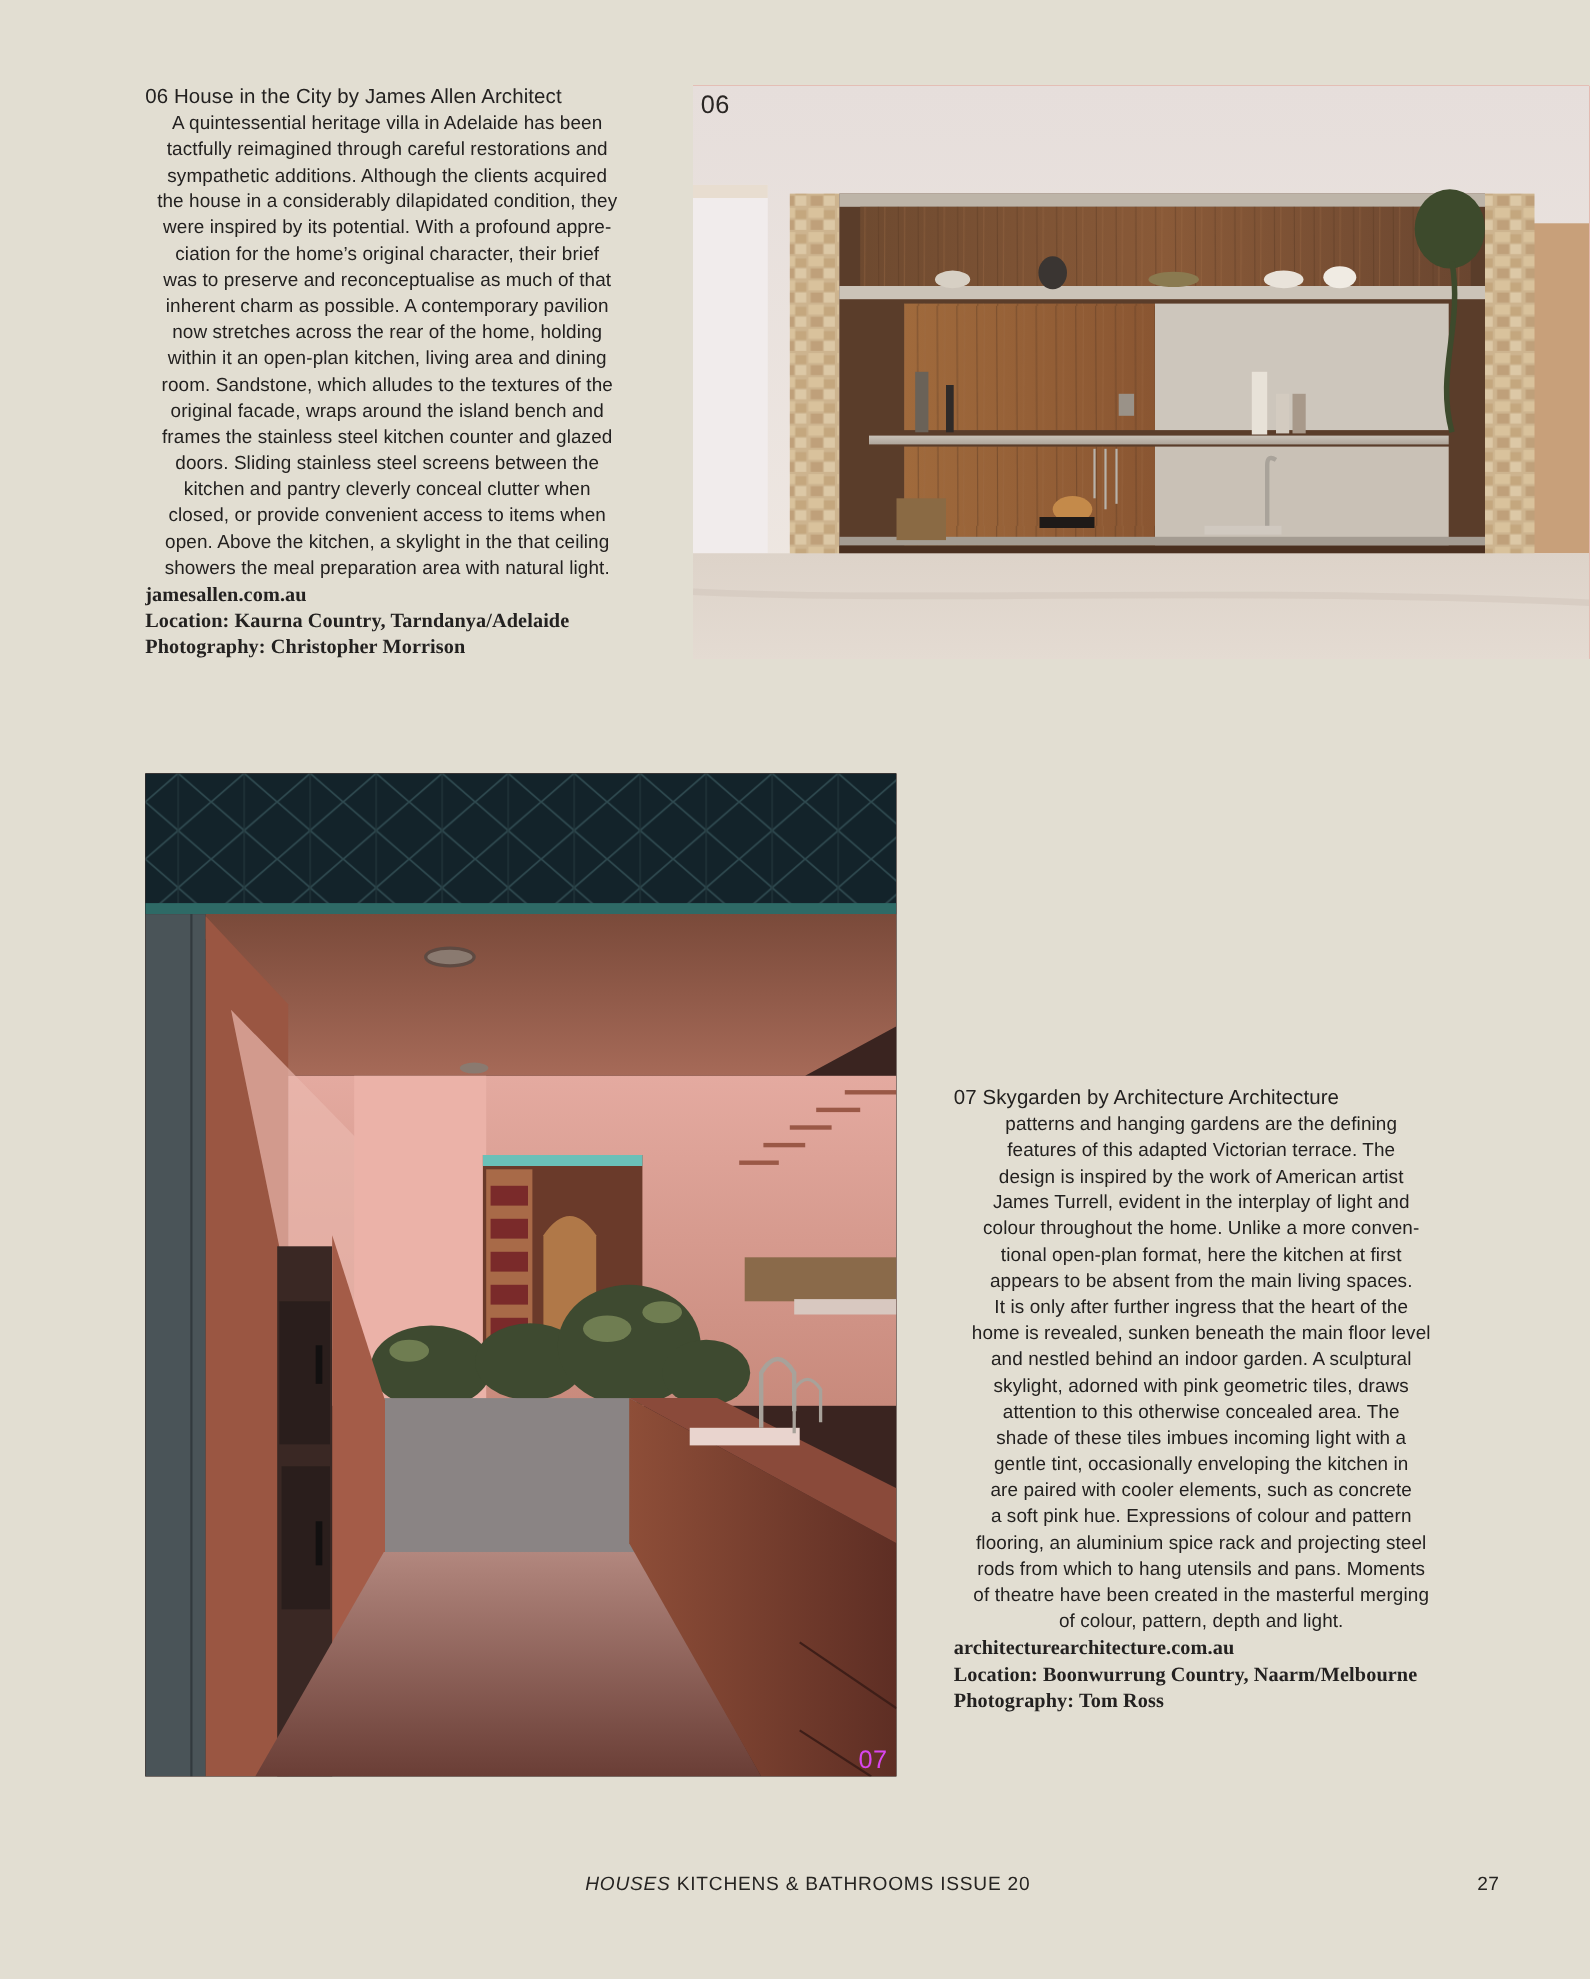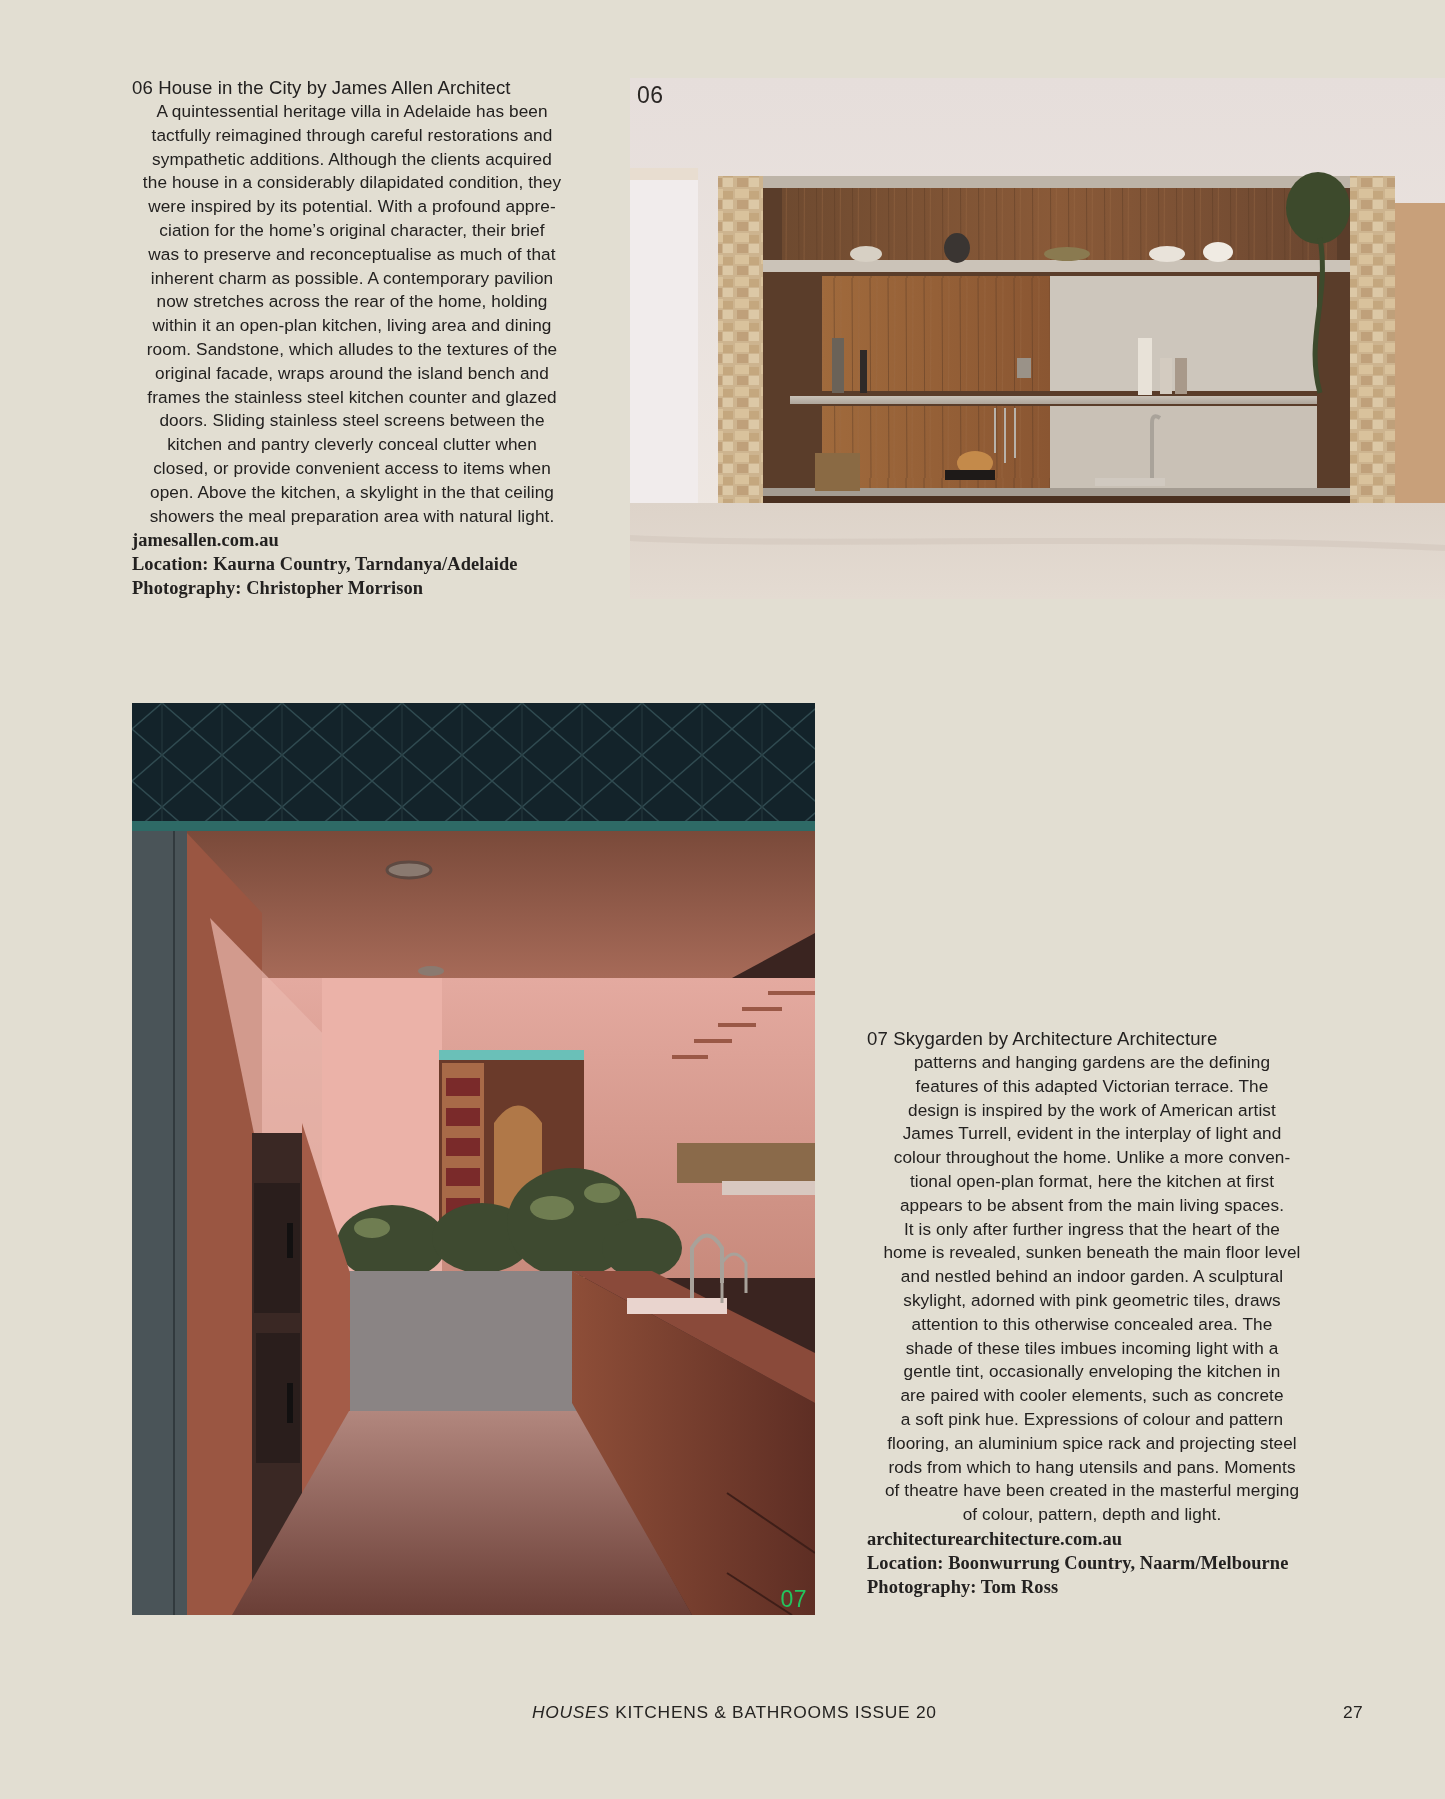--- a/index.html
+++ b/index.html
@@ -8,28 +8,28 @@
     background: #e2ded2;
     font-family: "Liberation Sans", "DejaVu Sans", sans-serif;
     color: #232120;
   }
   .textblock { position: absolute; font-size: 17.2px; line-height: 23.8px; letter-spacing: 0.1px; }
   .textblock .heading { font-size: 18.6px; font-weight: normal; margin: 0; line-height: 24px; }
   .textblock .body { margin: 0; }
   .textblock .line { display: block; white-space: nowrap; text-align: center; }
   .textblock .serif { font-family: "Liberation Serif", "DejaVu Serif", serif; font-weight: bold; font-size: 18.4px; line-height: 24px; display: block; white-space: nowrap; }
   #block06 { left: 132px; top: 76px; width: 440px; }
-  #block07 { left: 867px; top: 1027px; width: 450px; }
+  #block07 { left: 867px; top: 986px; width: 450px; }
 
   .photo { position: absolute; overflow: hidden; }
   #photo06 { left: 630px; top: 78px; width: 815px; height: 521px; background: #ef4444; }
   #photo07 { left: 132px; top: 703px; width: 683px; height: 912px; background: #2a1a18; }
   .photo-num { position: absolute; font-size: 23px; letter-spacing: 0.5px; }
   #photo06 .photo-num { left: 7px; top: 4px; color: #2a2624; }
-  #photo07 .photo-num { right: 8px; bottom: 2px; color: #22c55e; }
+  #photo07 .photo-num { right: 8px; bottom: 2px; color: #d946ef; }
 
   .footer { position: absolute; top: 1702px; font-size: 17.4px; letter-spacing: 0.7px; text-transform: uppercase; color: #262422; }
   #footer-left { left: 532px; }
   #footer-left .italic { font-style: italic; }
   #footer-page { left: 1343px; letter-spacing: 0.3px; }
   svg { display: block; }
 </style>
 </head>
 <body>
 

